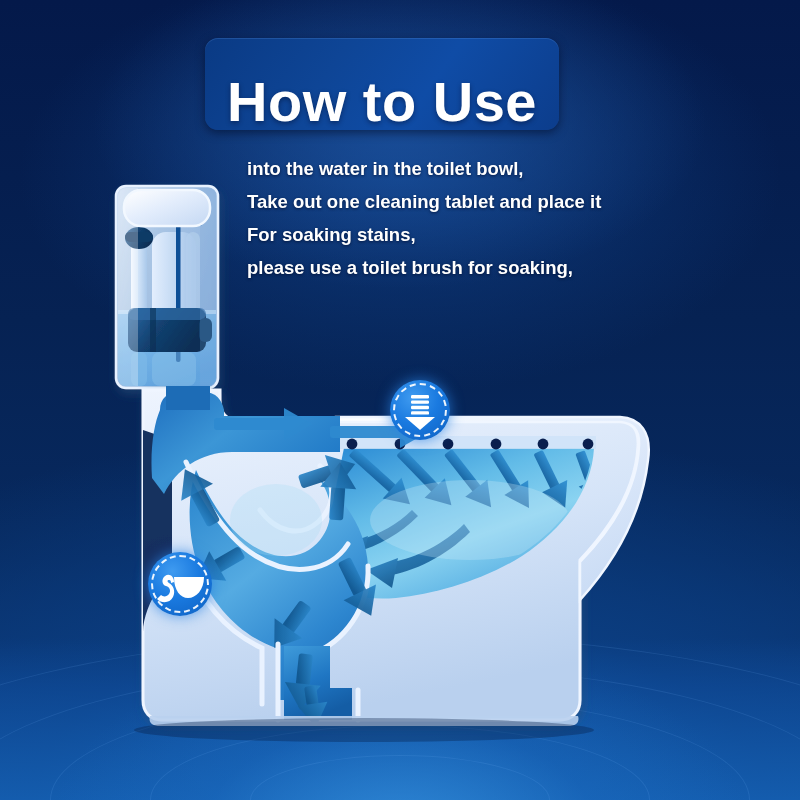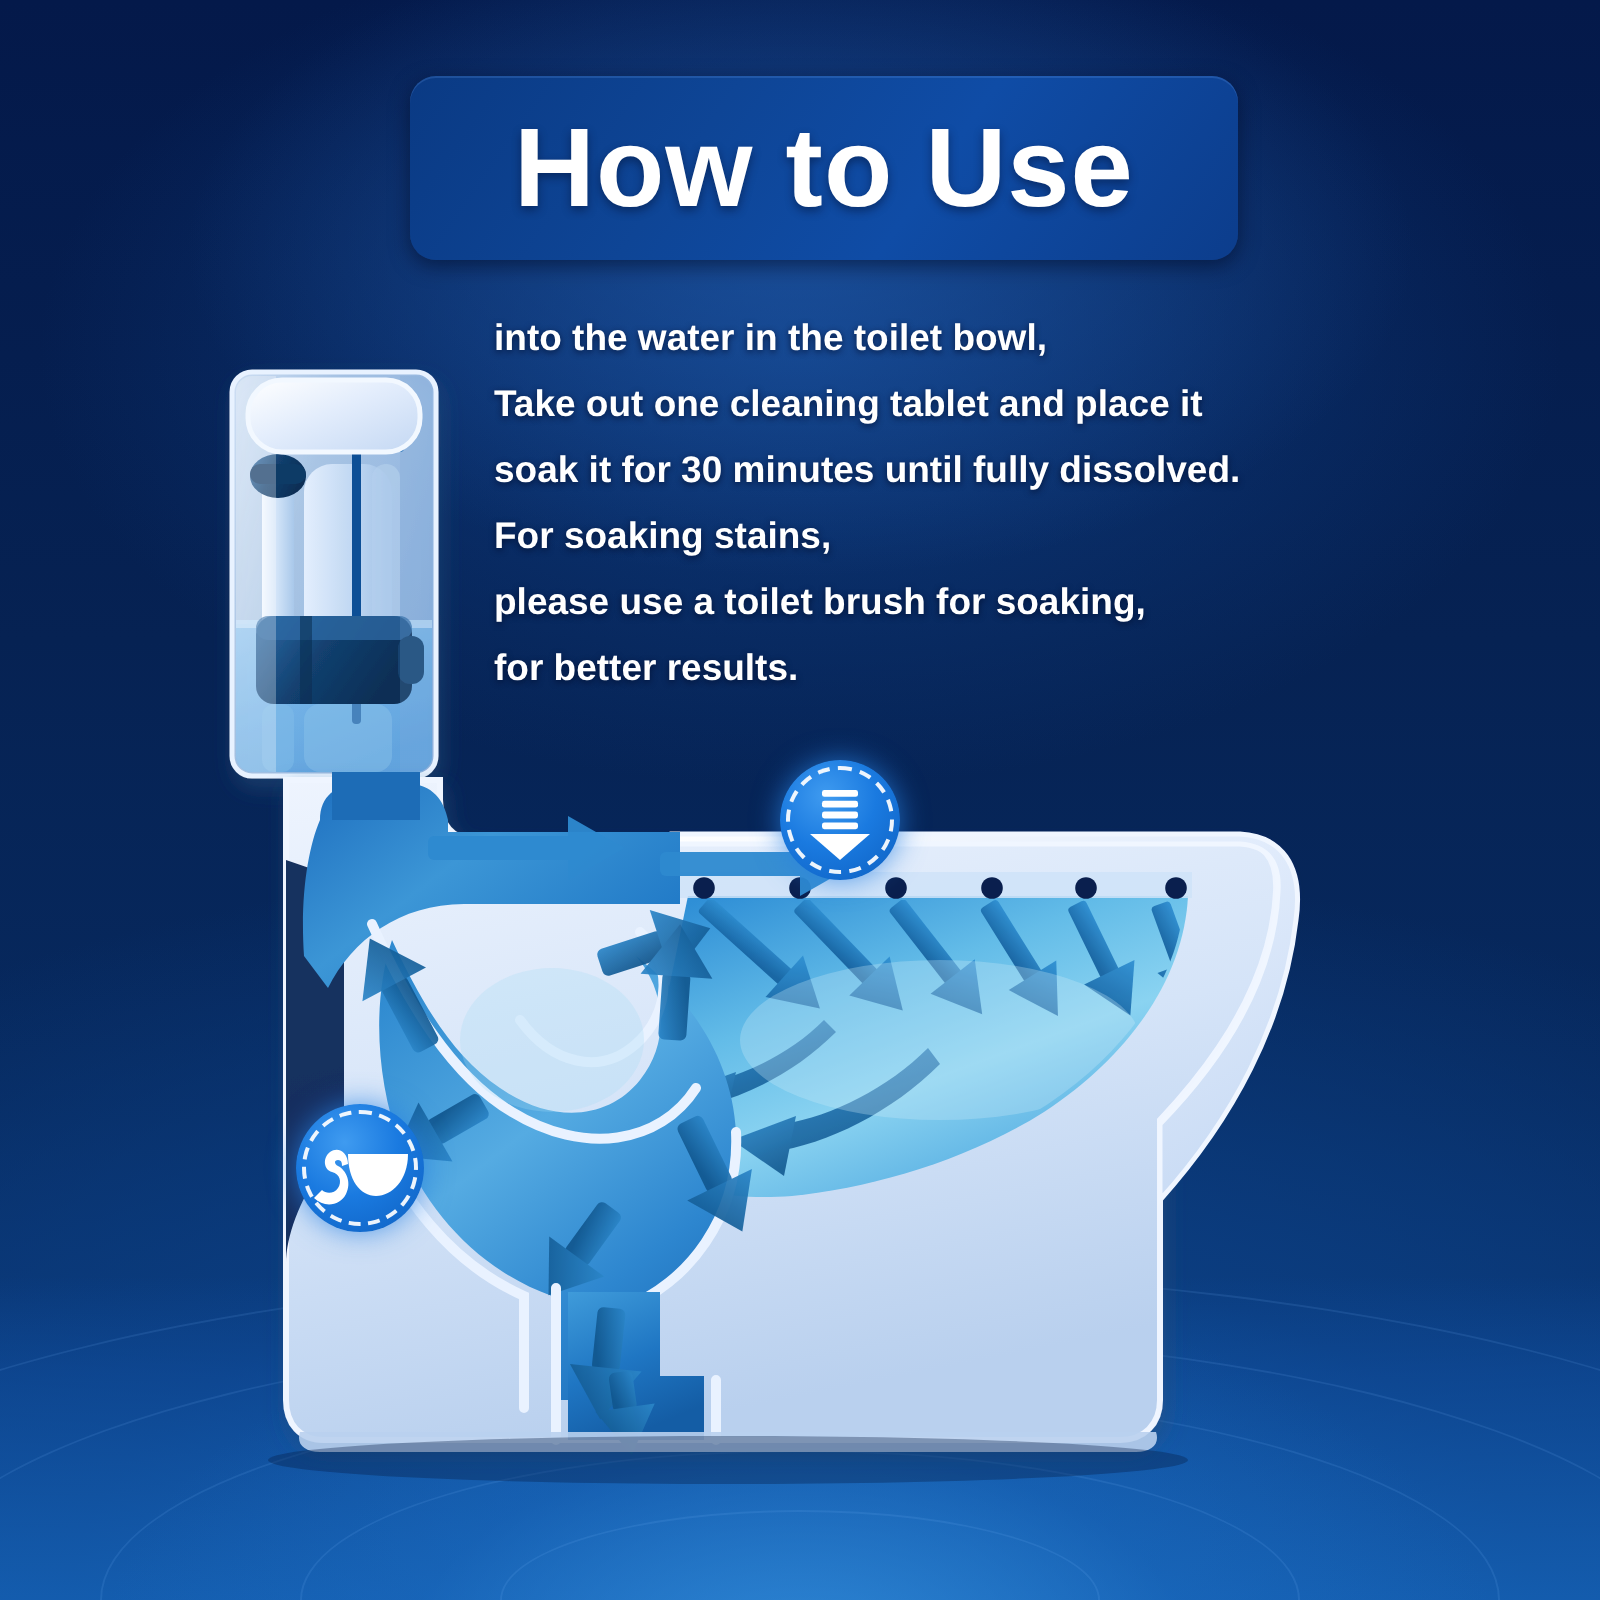--- a/index.html
+++ b/index.html
@@ -32,25 +32,25 @@
     border:1px solid rgba(120,185,255,.13);
   }
   .glow-top {
     position:absolute; left:50%; top:-40px; transform:translateX(-50%);
     width:620px; height:330px; border-radius:50%;
     background:radial-gradient(ellipse at 50% 50%, rgba(36,96,180,.55) 0%, rgba(20,66,140,0) 70%);
   }
 
   
   #title-badge {
-    position:absolute; left:205px; top:38px; width:414px; height:92px;
+    position:absolute; left:205px; top:38px; width:354px; height:92px;
     border-radius:13px; z-index:6;
     background:linear-gradient(125deg, #0a3a84 0%, #0e4596 35%, #0f4ca6 62%, #0c3d8c 100%);
     box-shadow:0 3px 10px rgba(0,10,35,.55), inset 0 1px 0 rgba(120,180,255,.18);
-    display:flex; align-items:center; justify-content:center;
+    display:flex; align-items:flex-end; justify-content:center;
   }
   #title-text {
     color:#ffffff; font-size:56px; font-weight:bold;
     letter-spacing:.5px; line-height:1;
     text-shadow:0 2px 5px rgba(0,12,40,.45);
     white-space:nowrap;
   }
 
   
   #instructions {
@@ -388,24 +388,22 @@
   </g>
 </svg>
 
 <div id="title-badge">
   <span id="title-text">How to Use</span>
 </div>
 
 <div id="instructions">
   <div class="line">into the water in the toilet bowl,</div>
   <div class="line">Take out one cleaning tablet and place it</div>
-  <div class="line">soak it for 30 minutes until fully dissolved.</div>
   <div class="line">For soaking stains,</div>
   <div class="line">please use a toilet brush for soaking,</div>
-  <div class="line">for better results.</div>
 </div>
 
 <div id="badges">
 
   <div class="badge" style="left:390px; top:380px; width:60px; height:60px;">
     <div class="disc"></div>
     <div class="dash"></div>
     <svg viewBox="0 0 60 60">
       <g fill="#ffffff">
         <rect x="21" y="15" width="18" height="3.4" rx="1.2"></rect>

